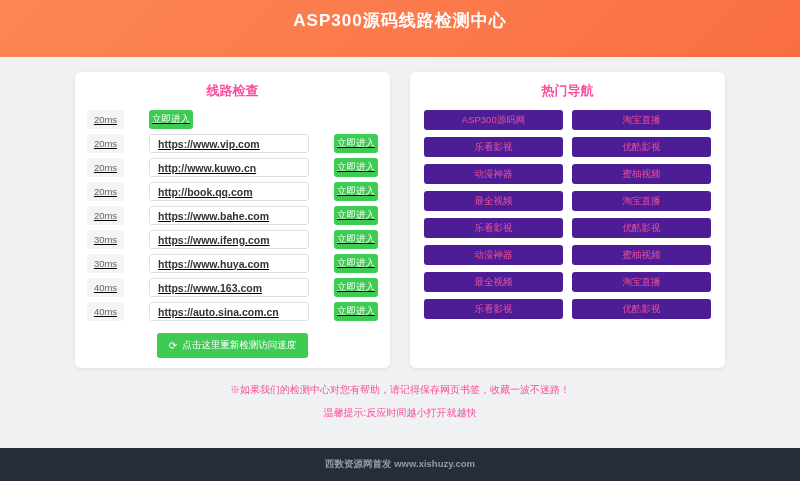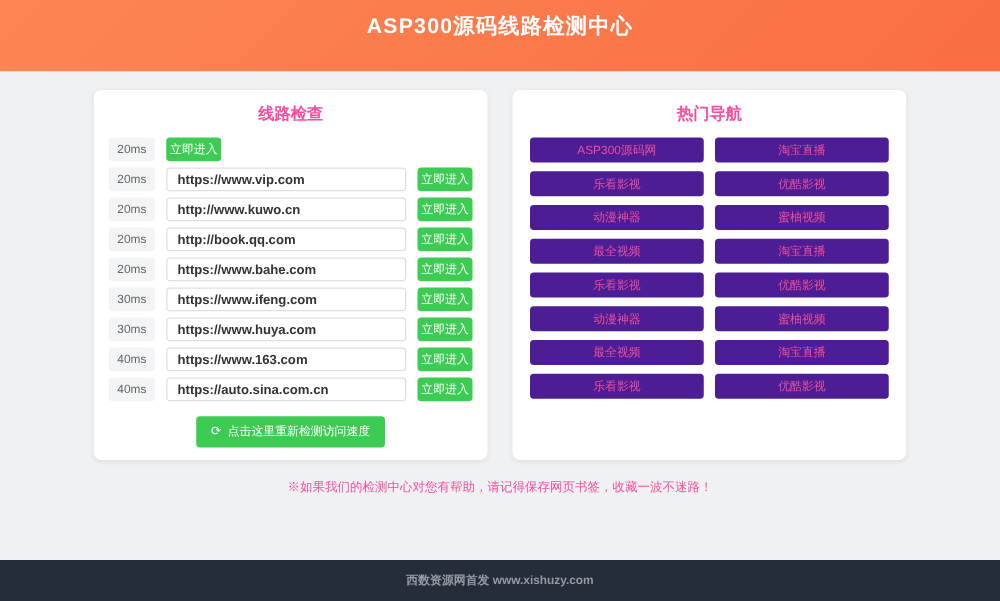--- a/index.html
+++ b/index.html
@@ -10,21 +10,21 @@
   header { height:57px; background:linear-gradient(135deg,#fd8654,#f96e42); text-align:center; padding-top:9px; flex:0 0 auto; }
   header h1 { color:#fff; font-size:17px; font-weight:bold; letter-spacing:1px; }
   header .subtitle { color:rgba(255,255,255,.88); font-size:9px; margin-top:7px; }
 
   main { display:flex; justify-content:center; gap:20px; padding-top:15px; flex:0 0 auto; }
   .card { width:315px; height:296px; background:#fff; border-radius:6px;
           box-shadow:0 1px 4px rgba(0,0,0,.07); padding:10px 12px 0 12px; }
   .card-title { text-align:center; color:#fb4d9c; font-size:13px; font-weight:bold; margin-bottom:10px; }
 
   .rows { display:flex; flex-direction:column; gap:5px; }
-  .check-row { display:flex; align-items:center; gap:9px; }
+  .check-row { display:flex; align-items:center; gap:25px;text-decoration:underline; }
   .ping { width:37px; height:19px; flex:0 0 auto; background:#f3f4f5; border-radius:3px;
           font-size:9.5px; color:#666; display:flex; align-items:center; justify-content:center; }
   .url-input { flex:1; height:19px; border:1px solid #dcdfe6; border-radius:3px;
                padding:0 8px; font-size:10.5px; font-weight:bold; color:#333;
                font-family:"Liberation Sans", sans-serif; outline:none; }
   .enter-btn { width:44px; height:19px; flex:0 0 auto; background:#3ecb53; color:#fff;
                border:none; border-radius:3px; font-size:9.5px; cursor:pointer; }
 
   .refresh-btn { display:flex; align-items:center; gap:5px; margin:12px auto 0 auto;
                  background:#3ecb53; color:#fff; border:none; border-radius:3px;
@@ -127,19 +127,20 @@
           <button class="nav-btn">淘宝直播</button>
           <button class="nav-btn">乐看影视</button>
           <button class="nav-btn">优酷影视</button>
         </div>
     </section>
 
   </main>
 
   <div class="notes">
     <p class="note1">※如果我们的检测中心对您有帮助，请记得保存网页书签，收藏一波不迷路！</p>
+    <p class="note2">温馨提示:反应时间越小打开就越快</p>
   </div>
 
   <footer>
     <span>西数资源网首发 www.xishuzy.com</span>
   </footer>
 
 </div>
 
 </body></html>

